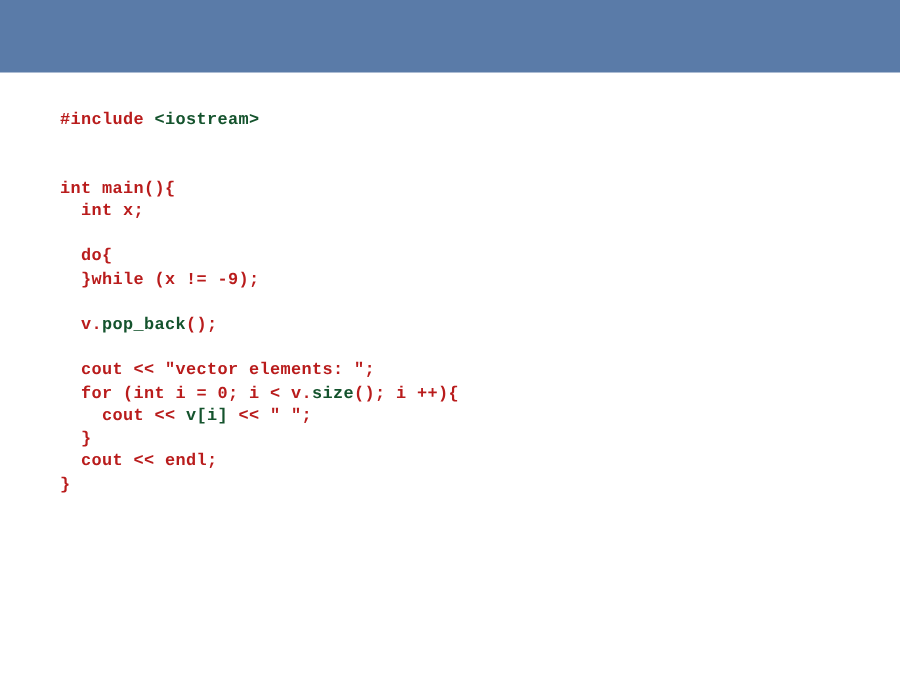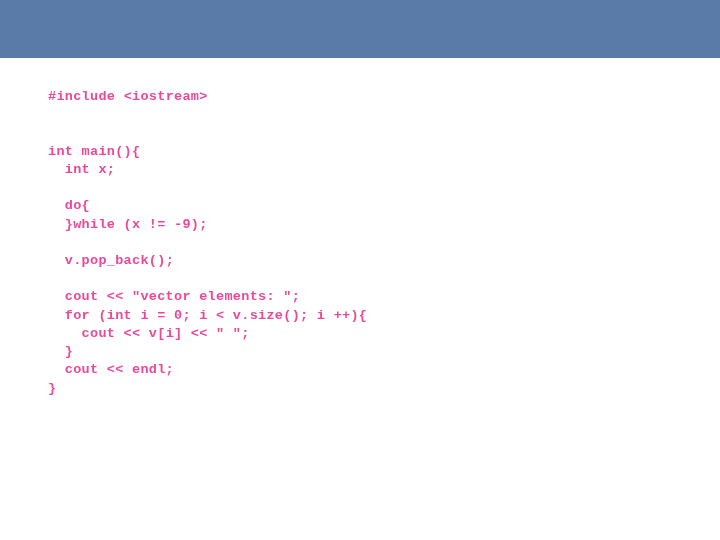--- a/index.html
+++ b/index.html
@@ -24,24 +24,24 @@
       font-size: 13.5px;
       line-height: 1.35;
       font-weight: bold;
       letter-spacing: 0.3px;
     }
     .code-line {
       white-space: pre;
       color: #000000;
     }
     .red {
-      color: #ec4899;
+      color: #14532d;
     }
     .black {
-      color: #ec4899;
+      color: #b91c1c;
     }
   </style>
 </head>
 <body>
 
 <div class="header-bar"></div>
 
 <div class="code-container">
   <div class="code-line"><span class="black">#include </span><span class="red">&lt;iostream&gt;</span></div>
   <div class="code-line">&nbsp;</div>

